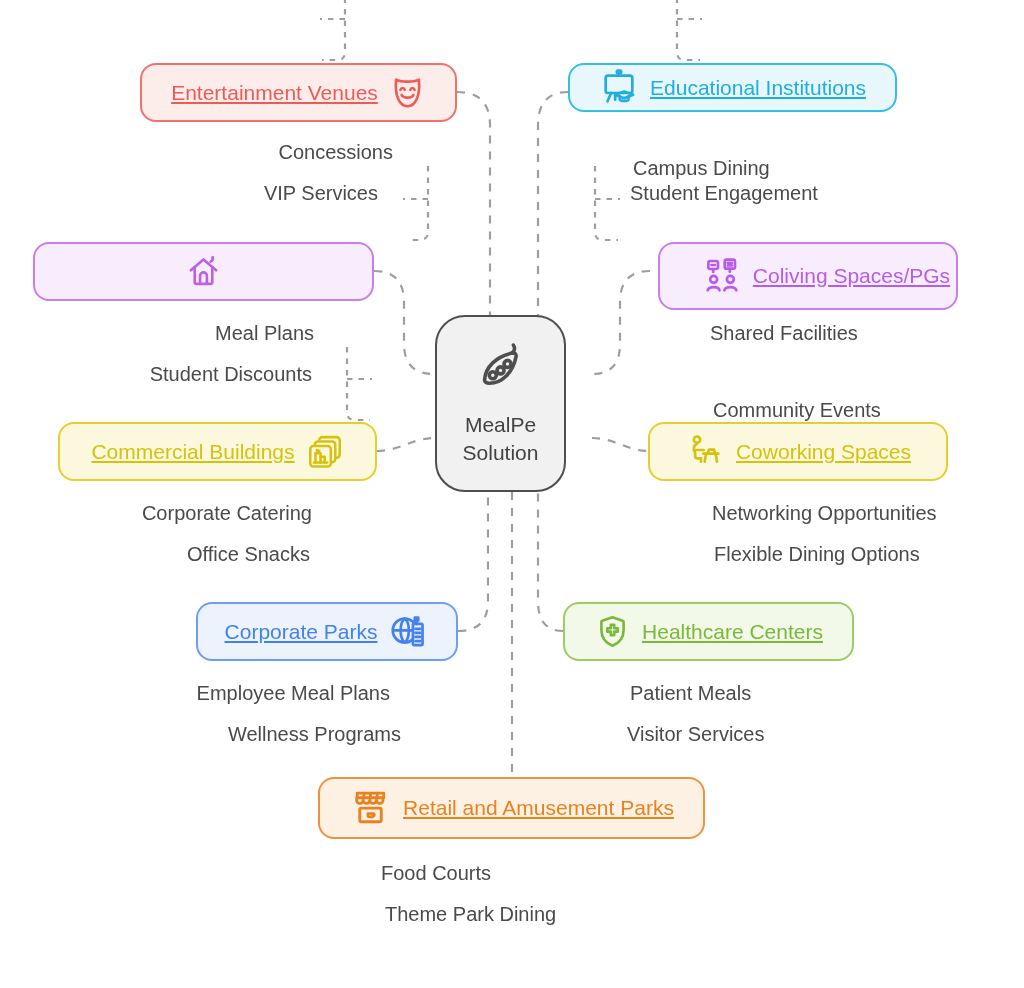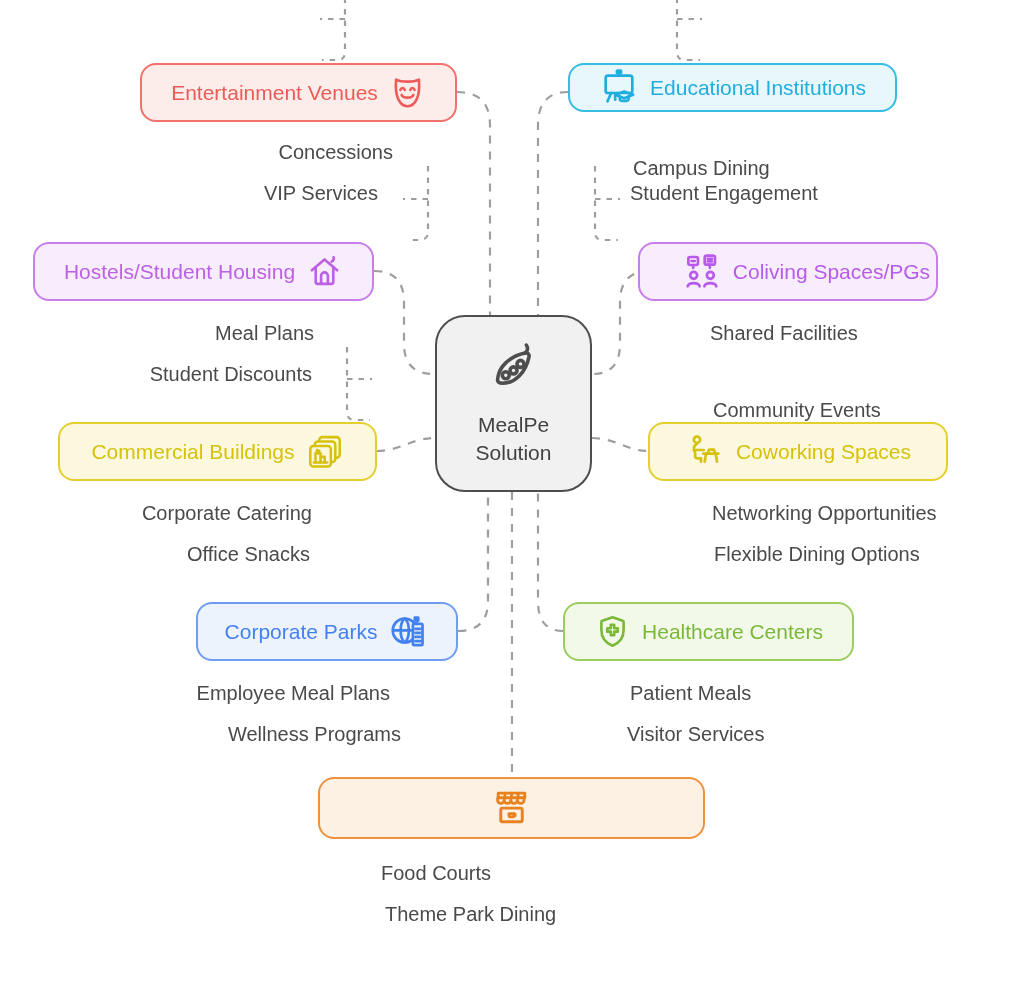--- a/index.html
+++ b/index.html
@@ -8,31 +8,31 @@
     background:#ffffff;font-family:"Liberation Sans",sans-serif;
   }
   #connectors{position:absolute;left:0;top:0;z-index:0;}
   #connectors path{fill:none;stroke:var(--line);stroke-width:2.2;}
   #connectors path.main{stroke-dasharray:8 8;}
   #connectors path.sub{stroke-dasharray:5.5 6;}
   .node{
     position:absolute;z-index:2;box-sizing:border-box;
     display:flex;align-items:center;justify-content:center;gap:11px;
     border:2.5px solid var(--bd);background:var(--bg);color:var(--fg);
-    border-radius:16px;font-size:21px;
+    border-radius:16px;font-size:21px;text-decoration:underline;
   }
   .node .lbl{white-space:nowrap;}
   .node .icon svg{display:block;}
   .sub{
     position:absolute;z-index:2;font-size:20px;color:var(--subtext);
     white-space:nowrap;transform:translateY(-50%);
   }
   .center-node{
     position:absolute;z-index:2;box-sizing:border-box;
-    left:435px;top:315px;width:157px;height:177px;
+    left:435px;top:315px;width:131px;height:177px;
     border:2.5px solid var(--c-bd);background:var(--c-bg);color:var(--c-fg);
     border-radius:30px;display:flex;flex-direction:column;
     align-items:center;justify-content:center;
     font-size:21px;line-height:1.35;text-align:center;
   }
   .center-node .icon{margin-bottom:6px;}
 </style>
 </head>
 <body style="--line: #9e9e9e; --subtext: #4a4a4a; --c-bd: #4e4e4e; --c-bg: #f1f1f1; --c-fg: #424242;">
 
@@ -124,34 +124,33 @@
       <path d="M12.5,17 V18.9 C12.5,20.1 17.7,20.1 17.7,18.9 V17"></path>
       <path d="M9.7,16.1 V19"></path>
     </svg>
   </span>
   <span class="lbl">Educational Institutions</span>
 </div>
 <div class="sub" style="left:633px;top:168px;">Campus Dining</div>
 <div class="sub" style="left:630px;top:193px;">Student Engagement</div>
 
 <div class="node" style="left: 33px; top: 242px; width: 341px; height: 59px; --bd: #c97eeb; --bg: #f8edfc; --fg: #bc60e4;">
-  <span class="lbl">Hostels/Student Housing</span>
   <span class="icon">
     <svg width="37" height="37" viewBox="0 0 24 24" fill="none" stroke="currentColor" stroke-width="1.7" stroke-linecap="round" stroke-linejoin="round">
       <path d="M3.8,11.2 L12,4.2 L20.2,11.2"></path>
       <path d="M6.3,9.3 V18.8 C6.3,19.5 6.8,20 7.5,20 H16.5 C17.2,20 17.7,19.5 17.7,18.8 V9.3"></path>
       <path d="M9.8,20 V14.8 C9.8,13.6 10.8,12.6 12,12.6 C13.2,12.6 14.2,13.6 14.2,14.8 V20"></path>
       <path d="M16.6,5.6 C17.9,5 18.3,4 17.9,2.7"></path>
     </svg>
   </span>
 </div>
 <div class="sub" style="right:710px;top:333px;">Meal Plans</div>
 <div class="sub" style="right:712px;top:374px;">Student Discounts</div>
 
-<div class="node" style="left: 638px; top: 242px; width: 300px; height: 59px; padding-left: 36px; --bd: #c97eeb; --bg: #f8edfc; --fg: #b75beb;">
+<div class="node" style="left: 658px; top: 242px; width: 300px; height: 68px; padding-left: 36px; --bd: #c97eeb; --bg: #f8edfc; --fg: #b75beb;">
   <span class="icon">
     <svg width="40" height="40" viewBox="0 0 24 24" fill="none" stroke="currentColor" stroke-width="1.6" stroke-linecap="round" stroke-linejoin="round">
       <circle cx="7" cy="14" r="2.1"></circle>
       <path d="M3.4,20.6 C4.2,18 9.8,18 10.6,20.6"></path>
       <circle cx="17" cy="14" r="2.1"></circle>
       <path d="M13.4,20.6 C14.2,18 19.8,18 20.6,20.6"></path>
       <rect x="3.8" y="3" width="5.8" height="4.8" rx="1.2"></rect>
       <path d="M6.7,7.8 V9.6"></path>
       <path d="M5.7,5.4 h2"></path>
       <rect x="13.6" y="2.2" width="6.2" height="5.4" rx="1.2"></rect>
@@ -231,15 +230,16 @@
   <span class="icon">
     <svg width="43" height="43" viewBox="0 0 24 24" fill="none" stroke="currentColor" stroke-width="1.6" stroke-linecap="round" stroke-linejoin="round">
       <path d="M4.6,3.4 H19.4 V6 H4.6 Z"></path>
       <path d="M8.3,3.4 V6 M12,3.4 V6 M15.7,3.4 V6"></path>
       <path d="M4.4,6 L4.2,7.3 A1.85,1.85 0 0 0 7.9,7.3 A1.85,1.85 0 0 0 11.6,7.3 A1.85,1.85 0 0 0 15.3,7.3 A1.85,1.85 0 0 0 19,7.3 L18.8,6"></path>
       <rect x="6" y="11.8" width="12" height="7.6" rx="1"></rect>
       <path d="M10.6,14.9 H13.4 V16 C13.4,16.9 10.6,16.9 10.6,16 Z"></path>
       <path d="M13.4,15.1 C14.3,15.1 14.3,16.2 13.4,16.2"></path>
     </svg>
   </span>
+  <span class="lbl">Retail and Amusement Parks</span>
 </div>
 <div class="sub" style="left:381px;top:873px;">Food Courts</div>
 <div class="sub" style="left:385px;top:914px;">Theme Park Dining</div>
 
 </body></html>

